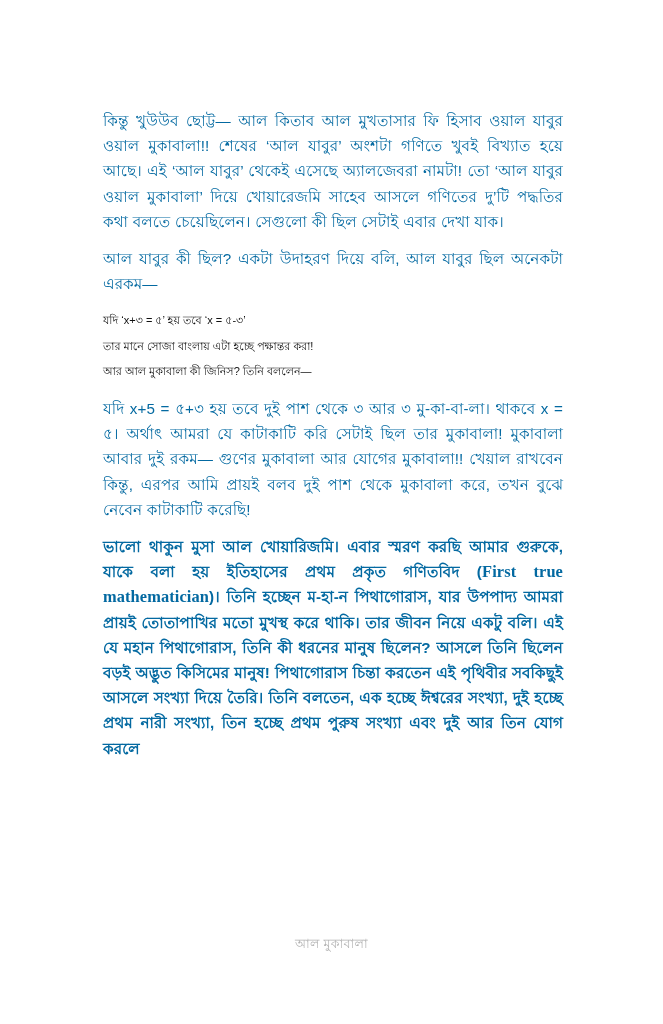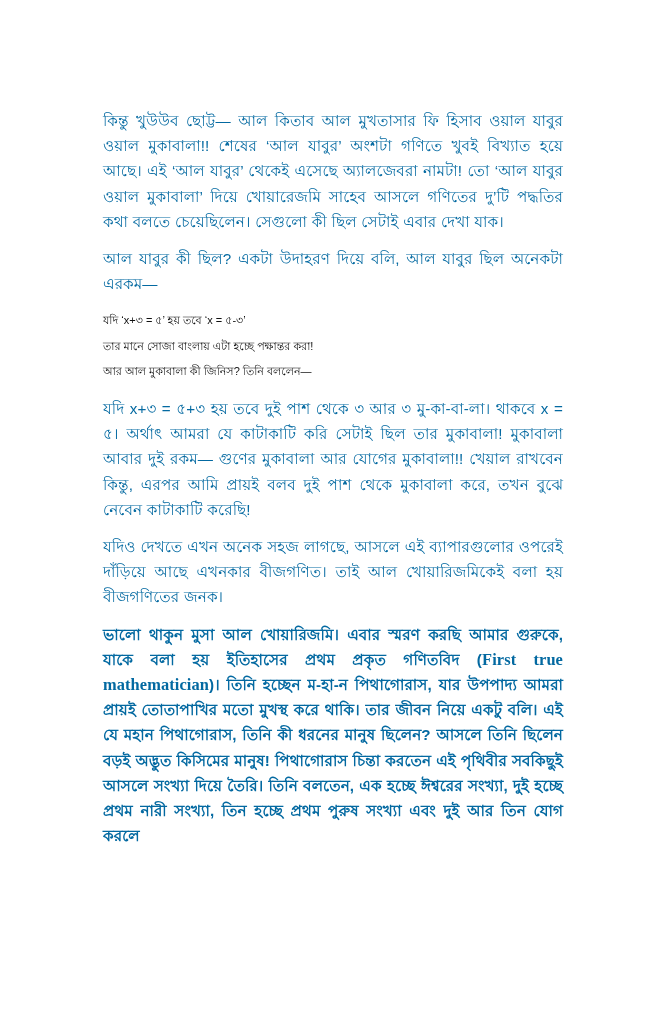--- a/index.html
+++ b/index.html
@@ -87,22 +87,22 @@
     <p class="para">কিন্তু খুউউব ছোট্ট— আল কিতাব আল মুখতাসার ফি হিসাব ওয়াল যাবুর ওয়াল মুকাবালা!! শেষের ‘আল যাবুর’ অংশটা গণিতে খুবই বিখ্যাত হয়ে আছে। এই ‘আল যাবুর’ থেকেই এসেছে অ্যালজেবরা নামটা! তো ‘আল যাবুর ওয়াল মুকাবালা’ দিয়ে খোয়ারেজমি সাহেব আসলে গণিতের দু’টি পদ্ধতির কথা বলতে চেয়েছিলেন। সেগুলো কী ছিল সেটাই এবার দেখা যাক।</p>
 
     <p class="para">আল যাবুর কী ছিল? একটা উদাহরণ দিয়ে বলি, আল যাবুর ছিল অনেকটা এরকম—</p>
 
     <div class="block-lines">
       <div class="line">যদি ‘x+৩ = ৫’ হয় তবে ‘x = ৫-৩’</div>
       <div class="line">তার মানে সোজা বাংলায় এটা হচ্ছে পক্ষান্তর করা!</div>
       <div class="line">আর আল মুকাবালা কী জিনিস? তিনি বললেন—</div>
     </div>
 
-    <p class="para">যদি x+৩ = ৫+৩ হয় তবে দুই পাশ থেকে ৩ আর ৩ মু-কা-বা-লা। থাকবে x = ৫। অর্থাৎ আমরা যে কাটাকাটি করি সেটাই ছিল তার মুকাবালা! মুকাবালা আবার দুই রকম— গুণের মুকাবালা আর যোগের মুকাবালা!! খেয়াল রাখবেন কিন্তু, এরপর আমি প্রায়ই বলব দুই পাশ থেকে মুকাবালা করে, তখন বুঝে নেবেন কাটাকাটি করেছি!</p>
+    <p class="para">যদি x+5 = ৫+৩ হয় তবে দুই পাশ থেকে ৩ আর ৩ মু-কা-বা-লা। থাকবে x = ৫। অর্থাৎ আমরা যে কাটাকাটি করি সেটাই ছিল তার মুকাবালা! মুকাবালা আবার দুই রকম— গুণের মুকাবালা আর যোগের মুকাবালা!! খেয়াল রাখবেন কিন্তু, এরপর আমি প্রায়ই বলব দুই পাশ থেকে মুকাবালা করে, তখন বুঝে নেবেন কাটাকাটি করেছি!</p>
 
-    <p class="para">যদিও দেখতে এখন অনেক সহজ লাগছে, আসলে এই ব্যাপারগুলোর ওপরেই দাঁড়িয়ে আছে এখনকার বীজগণিত। তাই আল খোয়ারিজমিকেই বলা হয় বীজগণিতের জনক।</p>
 
     <p class="para last"><span>ভালো থাকুন মুসা আল খোয়ারিজমি। এবার স্মরণ করছি আমার গুরুকে, যাকে বলা হয় ইতিহাসের প্রথম প্রকৃত গণিতবিদ (</span><span class="latin-serif">First true mathematician</span><span>)। তিনি হচ্ছেন ম-হা-ন পিথাগোরাস, যার উপপাদ্য আমরা প্রায়ই তোতাপাখির মতো মুখস্থ করে থাকি। তার জীবন নিয়ে একটু বলি। এই যে মহান পিথাগোরাস, তিনি কী ধরনের মানুষ ছিলেন? আসলে তিনি ছিলেন বড়ই অদ্ভুত কিসিমের মানুষ! পিথাগোরাস চিন্তা করতেন এই পৃথিবীর সবকিছুই আসলে সংখ্যা দিয়ে তৈরি। তিনি বলতেন, এক হচ্ছে ঈশ্বরের সংখ্যা, দুই হচ্ছে প্রথম নারী সংখ্যা, তিন হচ্ছে প্রথম পুরুষ সংখ্যা এবং দুই আর তিন যোগ করলে</span></p>
 
   </div>
 
+  <div id="footer">আল মুকাবালা</div>
 
 </div>
 
 </body></html>

